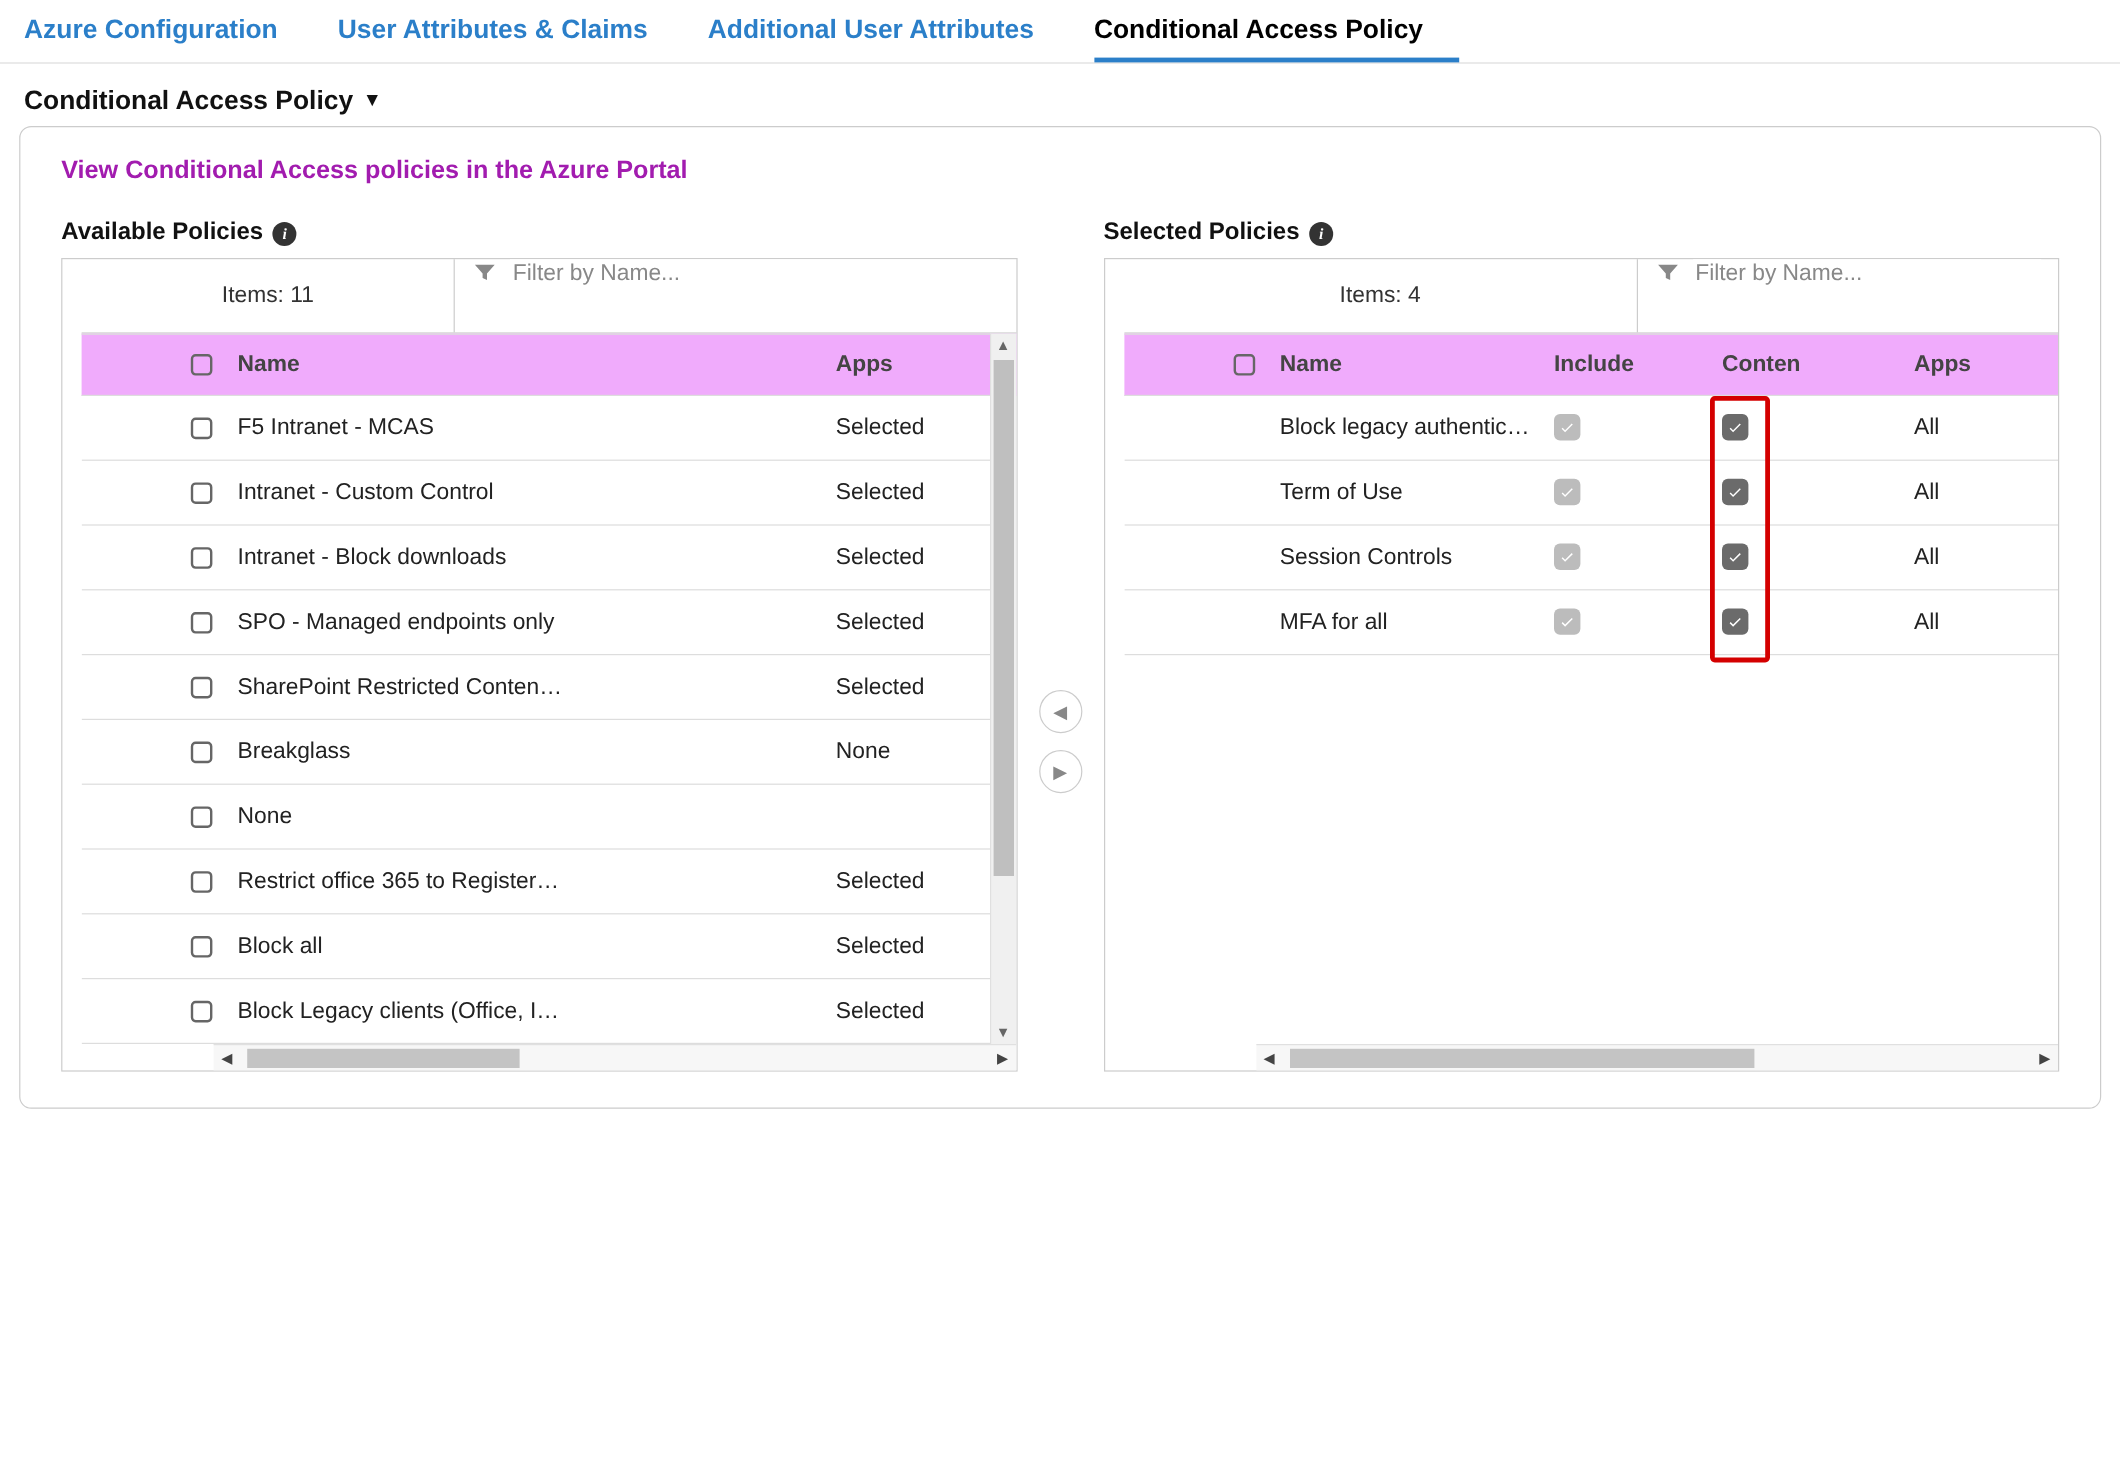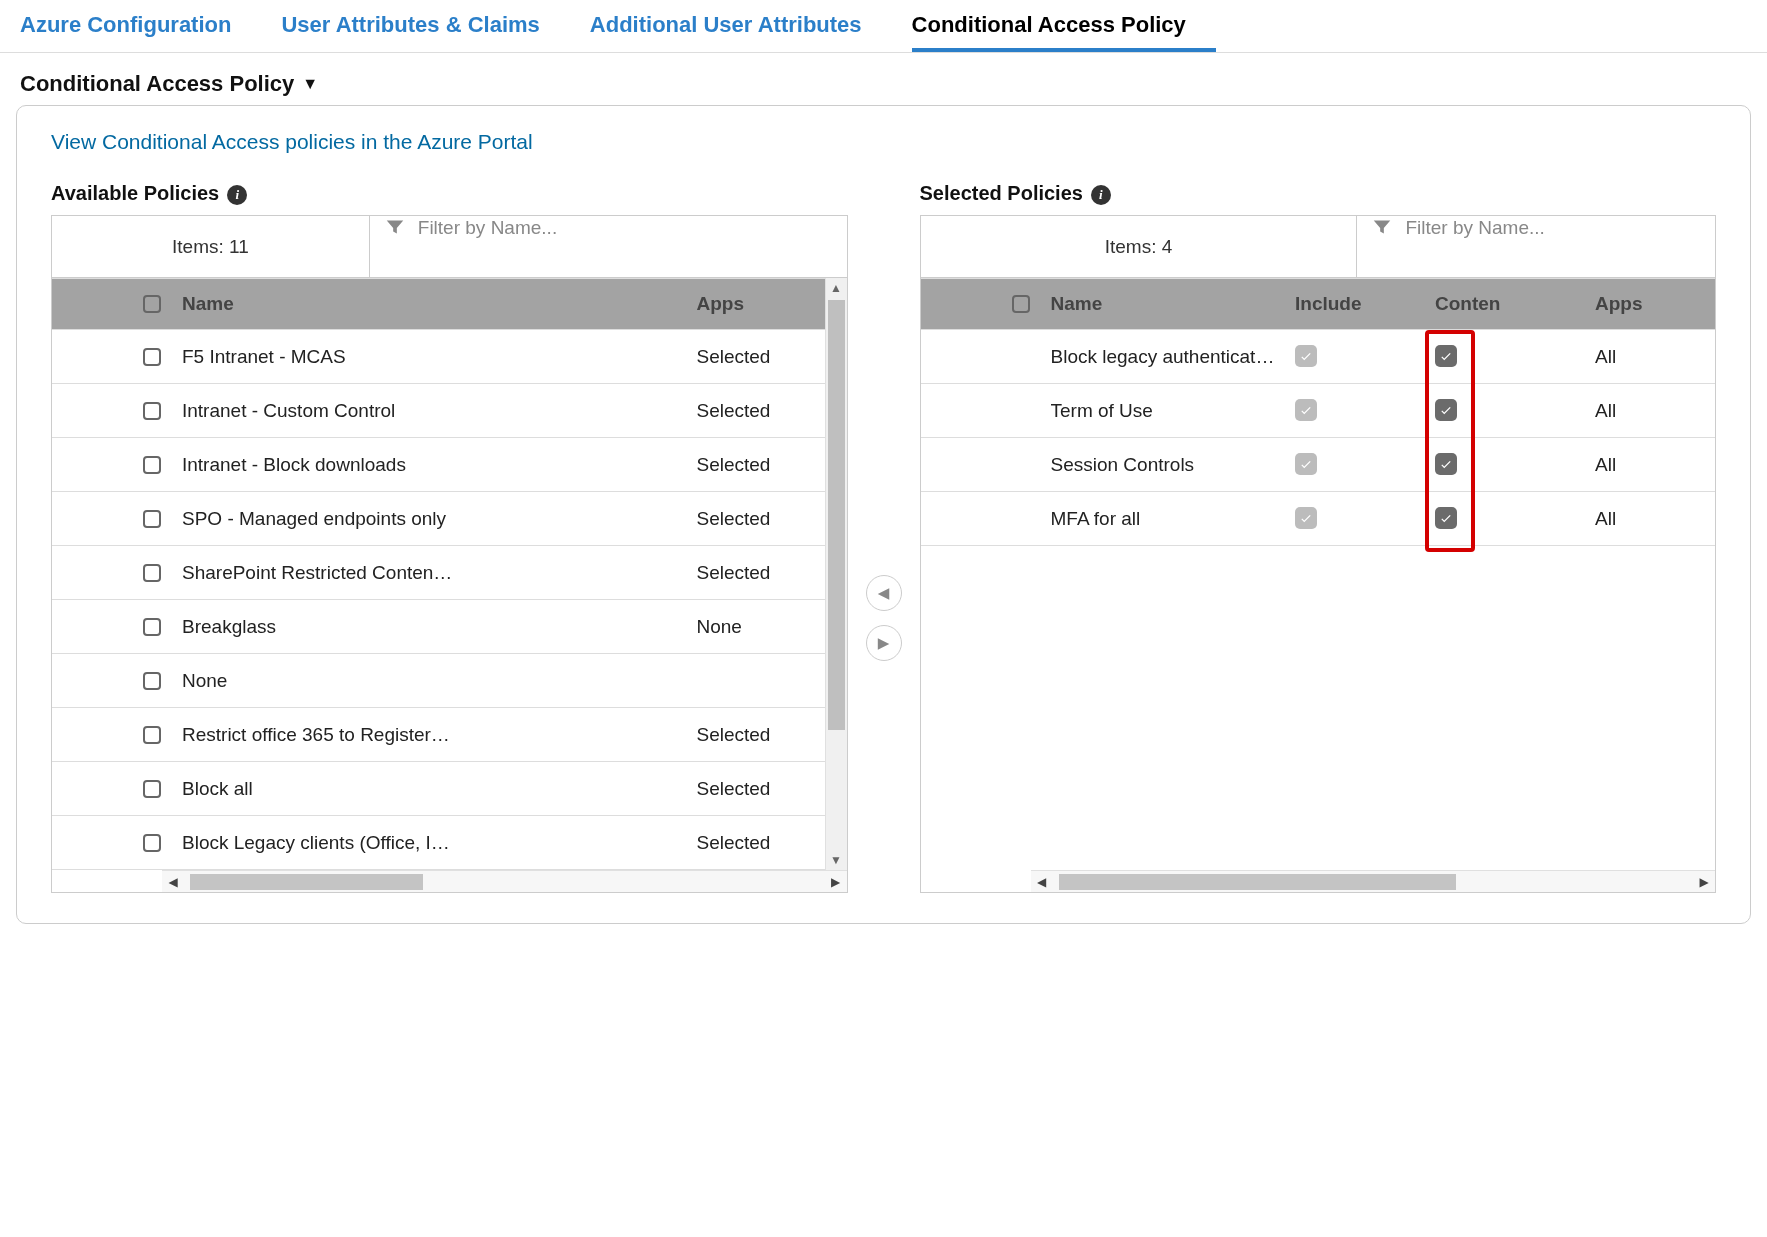--- a/index.html
+++ b/index.html
@@ -46,22 +46,22 @@
   }
 
   
   .panel {
     margin: 0 16px 16px 16px;
     border: 1px solid #ccc;
     border-radius: 10px;
     padding: 24px 34px 30px 34px;
   }
   .link {
-    color: #0369a1;
-    font-weight: 400;
+    color: #a21caf;
+    font-weight: 700;
     font-size: 21px;
     cursor: pointer;
   }
   .lists {
     display: flex;
     align-items: flex-start;
     gap: 18px;
     margin-top: 28px;
   }
   .list-block {
@@ -84,20 +84,21 @@
     color: #fff;
     align-items: center;
     justify-content: center;
     font-size: 13px;
     font-weight: 700;
     font-style: italic;
     font-family: Georgia, serif;
   }
   .list-box {
     border: 1px solid #ccc;
+    padding-left: 16px;
   }
   .toolbar {
     display: flex;
     height: 62px;
     border-bottom: 1px solid #ccc;
   }
   .toolbar-items {
     flex: 0 0 40%;
     display: flex;
     align-items: center;
@@ -121,21 +122,21 @@
     color: #666;
     width: 100%;
   }
   .filter-input::placeholder { color: #888; }
 
   .table-wrap {
     position: relative;
   }
   .table-header {
     display: flex;
-    background: #a3a3a3;
+    background: #f0abfc;
     border-top: 1px solid #ddd;
     border-bottom: 1px solid #ddd;
     font-weight: 700;
     color: #444;
     font-size: 19px;
     padding: 14px 0;
   }
   .col-pad { width: 70px; }
   .col-cb { width: 60px; display:flex; align-items:center; justify-content:center;}
   .col-name { flex: 1; padding-right: 10px; }

